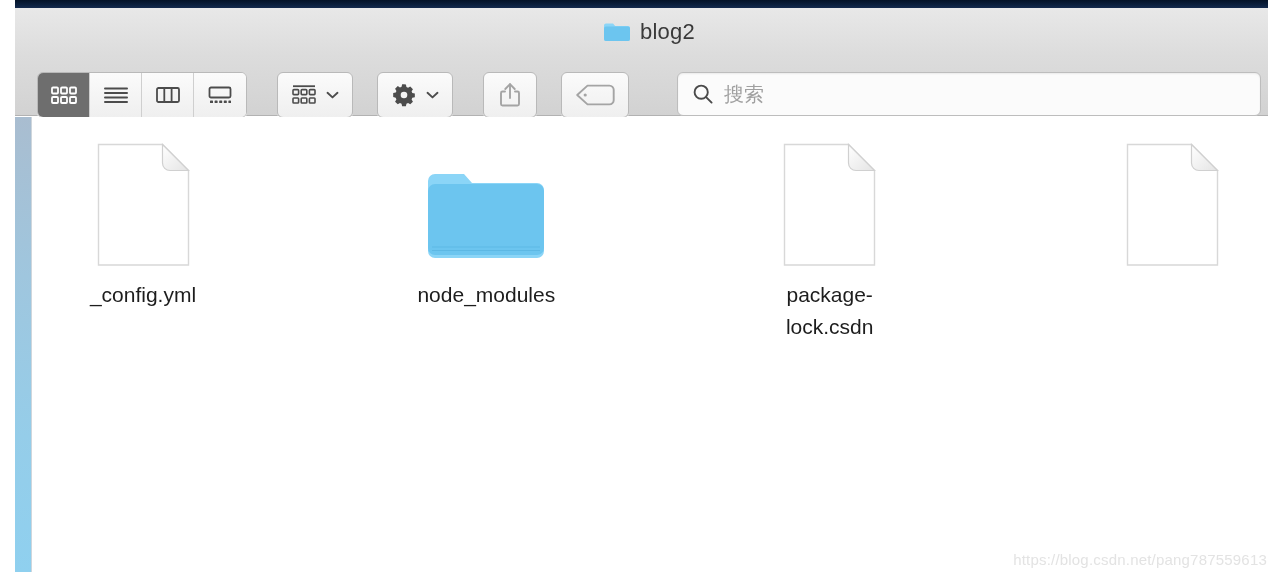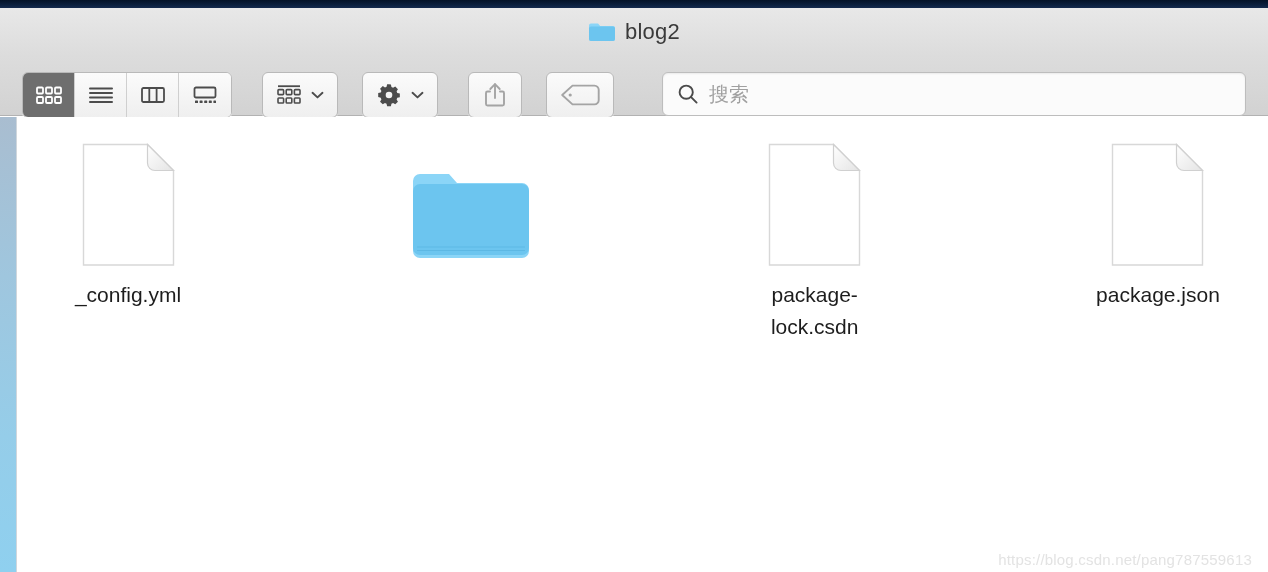--- a/index.html
+++ b/index.html
@@ -5,21 +5,21 @@
 <style>
   * { margin:0; padding:0; box-sizing:border-box; }
   html, body {
     width:1268px; height:572px;
     overflow:hidden;
     background:#ffffff;
     font-family:"Liberation Sans","DejaVu Sans",sans-serif;
     -webkit-font-smoothing:antialiased;
   }
 
-  #window { position:relative; width:1212px; height:572px; }
+  #window { position:relative; width:1212px; height:572px;margin-left:15px; }
 
   
   .desktop-strip {
     position:absolute; left:0; top:0; width:1268px; height:8px;
     background:linear-gradient(180deg,#041227 0%, #0b1f3d 60%, #142a4d 100%);
   }
 
   
   .chrome {
     position:absolute; left:0; top:8px; width:1268px; height:108px;
@@ -274,20 +274,21 @@
           <div class="icon-slot">
             <svg class="folder-ico" viewBox="0 0 120 100">
               <path d="M2 14a7 7 0 017-7h29l8 9h65a7 7 0 017 7v61a7 7 0 01-7 7H9a7 7 0 01-7-7z" fill="#8bd5f7"></path>
               <path d="M2 24a7 7 0 017-7h102a7 7 0 017 7v57a7 7 0 01-7 7H9a7 7 0 01-7-7z" fill="#6cc5ef"></path>
               <g opacity=".22" stroke="#2a8fc0" stroke-width="1">
                 <line x1="6" y1="80" x2="114" y2="80"></line>
                 <line x1="6" y1="83.5" x2="114" y2="83.5"></line>
               </g>
             </svg>
           </div>
+          <div class="label">node_modules</div>
         </div>
 
         <div class="cell">
           <div class="icon-slot">
             <svg class="doc-ico" viewBox="0 0 95 125">
               <defs>
                 <linearGradient id="dshade2" x1="0" y1="0" x2="1" y2="1">
                   <stop offset="0%" stop-color="#ffffff"></stop>
                     <stop offset="100%" stop-color="#e4e4e4"></stop>
                 </linearGradient>
@@ -305,21 +306,20 @@
               <defs>
                 <linearGradient id="dshade3" x1="0" y1="0" x2="1" y2="1">
                   <stop offset="0%" stop-color="#ffffff"></stop>
                     <stop offset="100%" stop-color="#e4e4e4"></stop>
                 </linearGradient>
               </defs>
               <path d="M2.5 2.5h64l26 26v94.5H2.5z" fill="#ffffff" stroke="#d8d8d8" stroke-width="1.4"></path>
               <path d="M66.5 2.5l26 26H74a7.5 7.5 0 01-7.5-7.5z" fill="url(#dshade3)" stroke="#d0d0d0" stroke-width="1.2"></path>
             </svg>
           </div>
-          <div class="label">package.json</div>
         </div>
 
 
       </div>
 
 
     </div>
 
     <div class="watermark">https://blog.csdn.net/pang787559613</div>
   </div>

